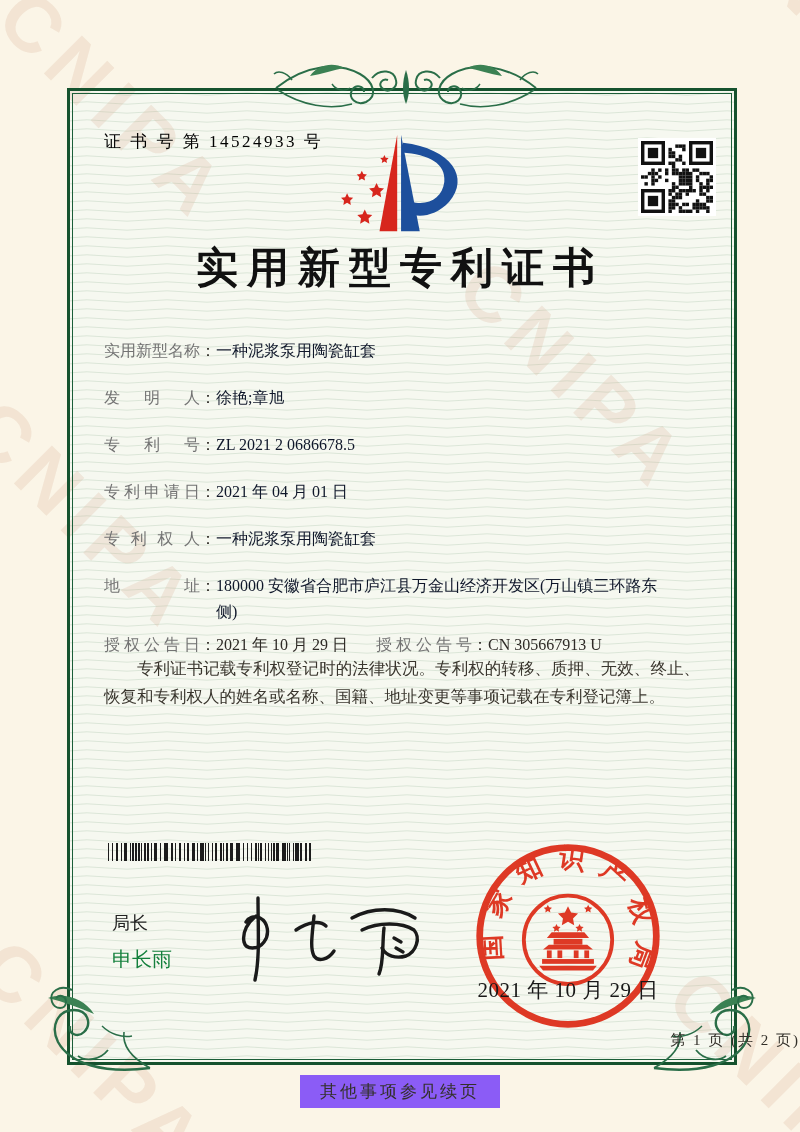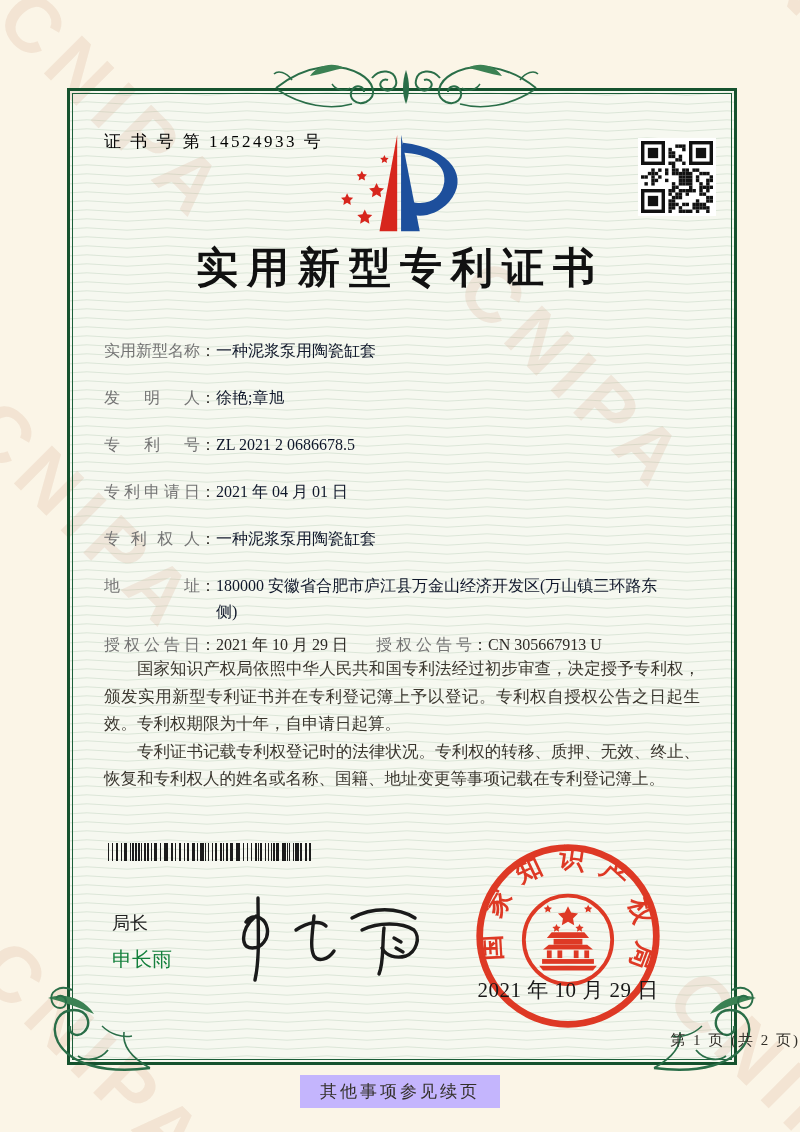--- a/index.html
+++ b/index.html
@@ -90,21 +90,21 @@
 
   .pagination {
     position:absolute; left:0; right:0; top:1031px; text-align:right;
     font-size:15px; color:#33302a; letter-spacing:2px;
   }
 
   .footer-note {
     position:absolute; left:0; right:0; top:1075px; text-align:center; z-index:6;
   }
   .footer-note span {
-    display:inline-block; background:#c4b5fd; padding:5px 20px;
+    display:inline-block; background:#8b5cf6; padding:5px 20px;
     font-size:17px; letter-spacing:3px; color:#33302a;
   }
 </style>
 </head>
 <body>
 
 <div class="page">
 
   <div class="frame-bg">
     <svg id="wavybg" width="670" height="977" viewBox="0 0 670 977">
@@ -465,21 +465,20 @@
           <span>2021 年 10 月 29 日</span>
         <span class="pair2">
           <span class="flabel">授权公告号</span>
             <span class="fcolon">：</span>
             <span>CN 305667913 U</span>
         </span>
       </div>
     </div>
 
     <div class="body-text">
-      <p>国家知识产权局依照中华人民共和国专利法经过初步审查，决定授予专利权，颁发实用新型专利证书并在专利登记簿上予以登记。专利权自授权公告之日起生效。专利权期限为十年，自申请日起算。</p>
       <p>专利证书记载专利权登记时的法律状况。专利权的转移、质押、无效、终止、恢复和专利权人的姓名或名称、国籍、地址变更等事项记载在专利登记簿上。</p>
     </div>
 
     <svg class="barcode" id="barcodesvg" viewBox="0 0 208 18" preserveAspectRatio="none">
         <rect x="0" y="0" width="1" height="18" fill="#1c1c1c"></rect>
         <rect x="4" y="0" width="1" height="18" fill="#1c1c1c"></rect>
         <rect x="8" y="0" width="2" height="18" fill="#1c1c1c"></rect>
         <rect x="13" y="0" width="1" height="18" fill="#1c1c1c"></rect>
         <rect x="16" y="0" width="3" height="18" fill="#1c1c1c"></rect>
         <rect x="22" y="0" width="1" height="18" fill="#1c1c1c"></rect>

